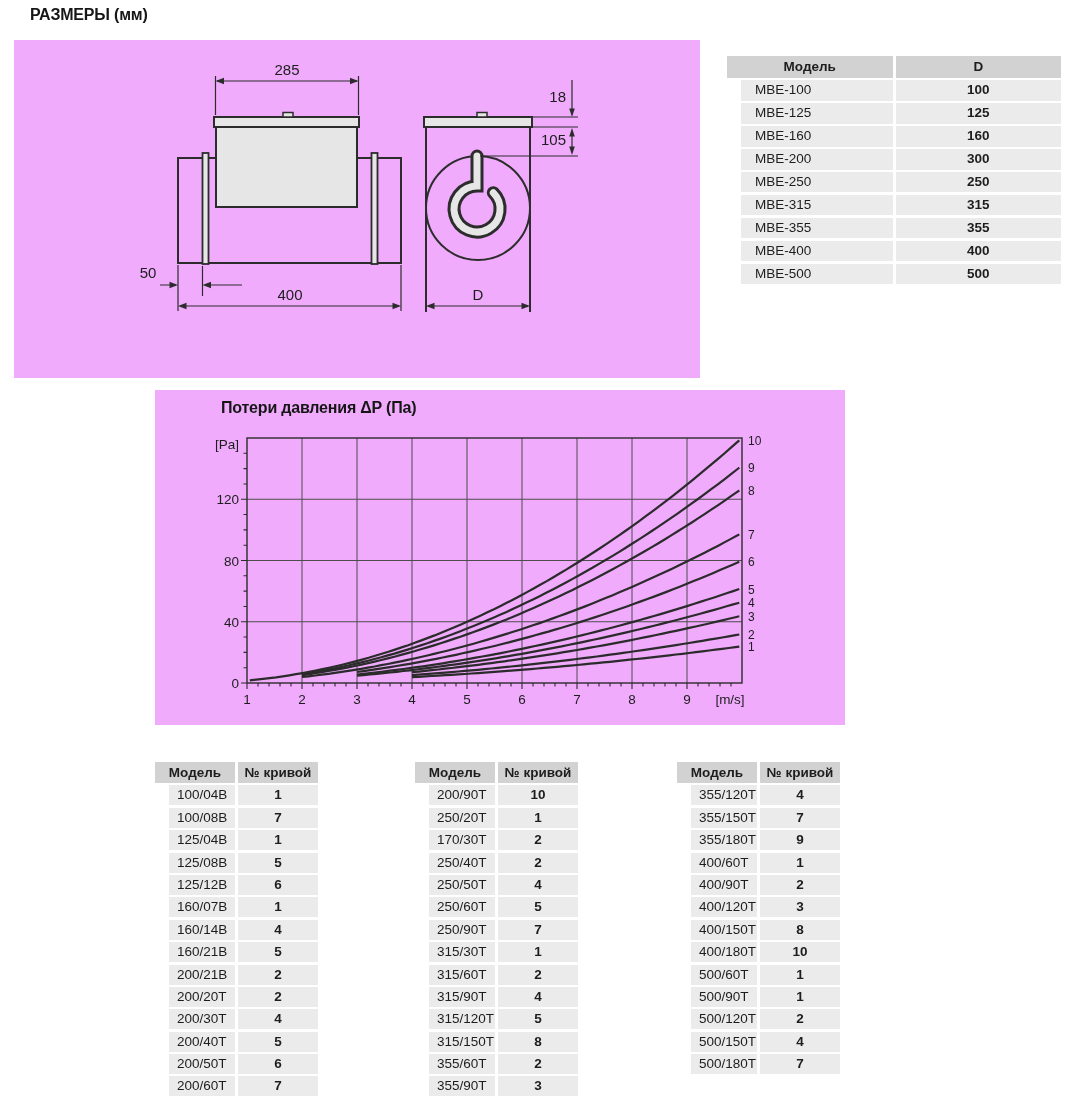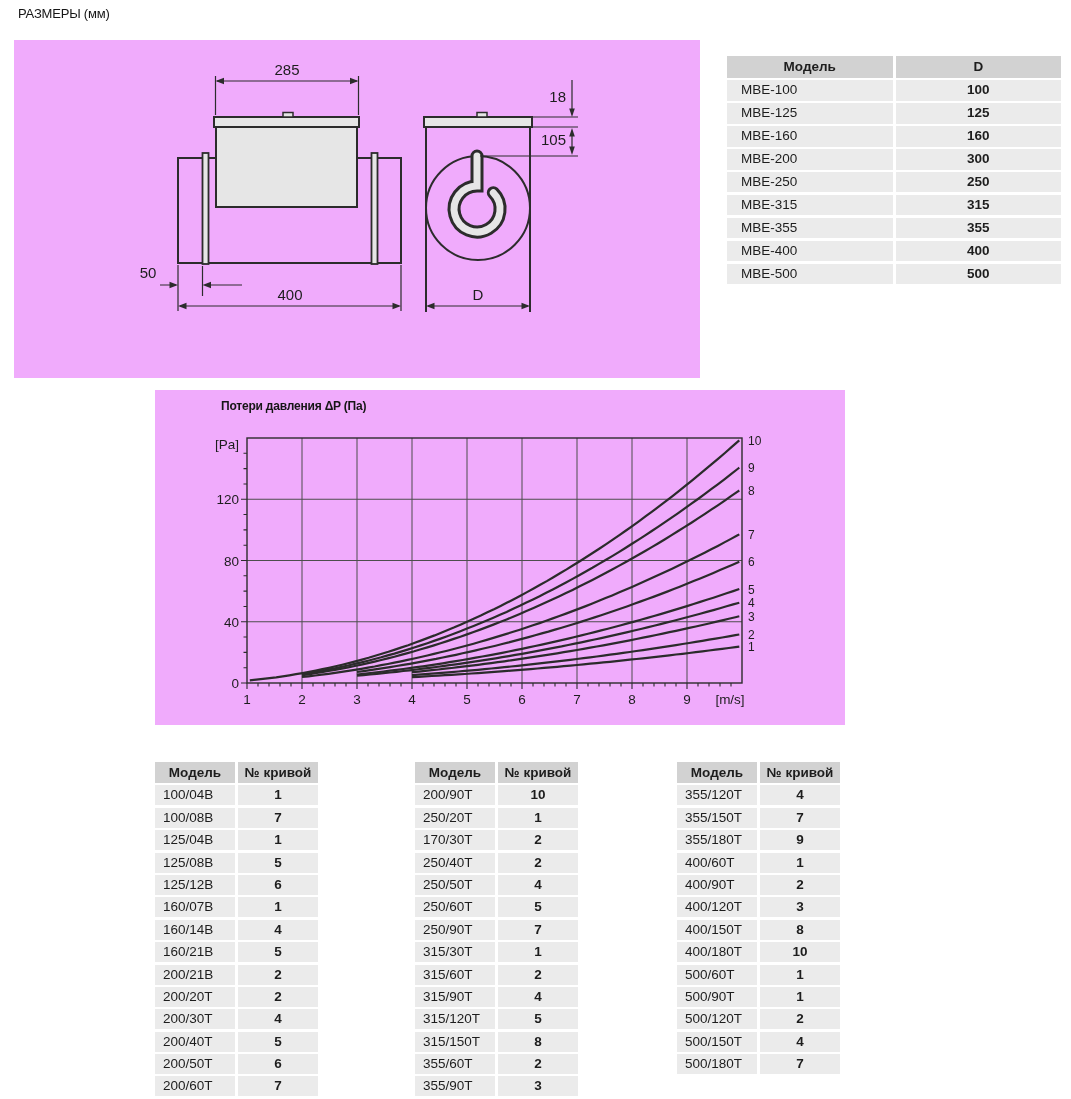--- a/index.html
+++ b/index.html
@@ -1,26 +1,26 @@
 <!DOCTYPE html>
 <html><head>
 <meta charset="utf-8">
 <style>
   html,body{margin:0;padding:0;background:#ffffff;}
   body{position:relative;width:1071px;height:1099px;font-family:"Liberation Sans","DejaVu Sans",sans-serif;color:#1d1d1d;}
   .abs{position:absolute;}
-  #page-title{left:18px;top:6px;font-size:13px;font-weight:normal;letter-spacing:-0.2px;color:#161616;}
+  #page-title{left:30px;top:6px;font-size:16px;font-weight:bold;letter-spacing:-0.2px;color:#161616;}
   .panel{background:#f0abfc;}
   #drawing-panel{left:14px;top:40px;width:686px;height:338px;}
   #chart-panel{left:155px;top:390px;width:690px;height:335px;}
-  #chart-title{position:absolute;left:66px;top:9px;font-size:12px;font-weight:bold;letter-spacing:-0.2px;color:#161616;}
+  #chart-title{position:absolute;left:66px;top:9px;font-size:16px;font-weight:bold;letter-spacing:-0.2px;color:#161616;}
   .tbl{display:grid;grid-template-columns:1fr 1fr;gap:2.4px 3px;}
   .tbl .cell{background:#ebebeb;height:20px;line-height:20px;font-size:13.5px;overflow:hidden;white-space:nowrap;}
   .tbl .head{background:#d2d2d2;height:21px;line-height:21px;font-weight:bold;text-align:center;margin-top:20px;}
-  .tbl .mdl{text-align:left;padding-left:8px;}
+  .tbl .mdl{text-align:left;padding-left:8px;margin-left:14px;}
   .tbl .num{text-align:center;font-weight:bold;}
   #model-d-table{left:727px;top:36px;width:334px;}
   #model-d-table .cell{height:20.5px;line-height:20.5px;}
   #model-d-table .head{height:22px;line-height:22px;}
   #model-d-table .mdl{padding-left:14px;}
   #curve-table-1{left:155px;top:742px;width:163px;}
   #curve-table-2{left:415px;top:742px;width:163px;}
   #curve-table-3{left:677px;top:742px;width:163px;}
   svg text{font-family:"Liberation Sans","DejaVu Sans",sans-serif;fill:#1d1d1d;}
   .dimtxt{font-size:15px;}

